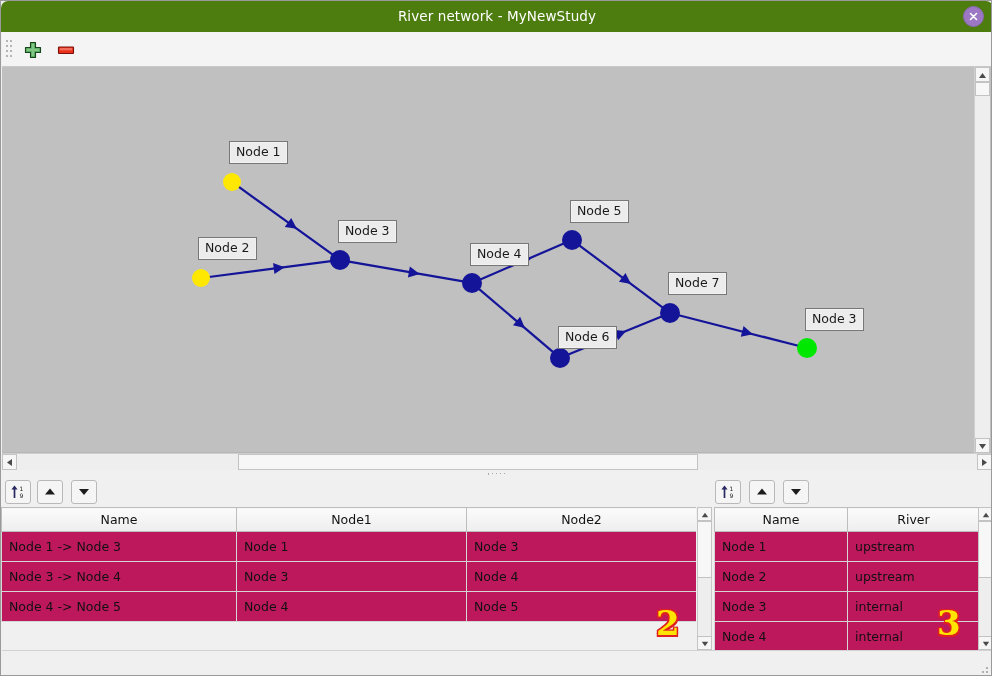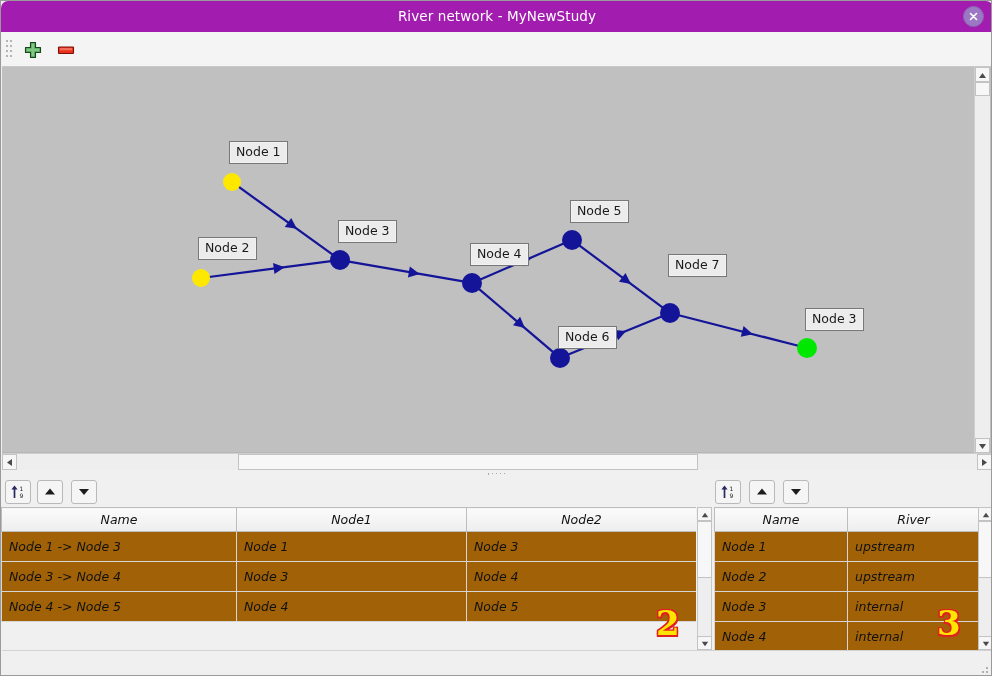--- a/index.html
+++ b/index.html
@@ -20,21 +20,21 @@
     border: 1px solid #9a9a9a;
     box-sizing: border-box;
   }
 
   
   .titlebar {
     position: absolute;
     left: 0; top: 0;
     width: 992px;
     height: 31px;
-    background: #a21caf;
+    background: #4d7c0f;
     color: #ffffff;
     border-top-left-radius: 7px;
     border-top-right-radius: 7px;
     box-sizing: border-box;
   }
   .title-text {
     position: absolute;
     left: 0; top: 0;
     width: 992px;
     line-height: 31px;
@@ -220,24 +220,23 @@
   .vgrip i {
     display: block; width: 2px; height: 2px;
     background: #b0b0b0; margin-bottom: 4px;
   }
 
   table.grid {
     position: absolute;
     top: 29px; left: 0;
     border-collapse: collapse;
     table-layout: fixed;
-    background: #a16207;
+    background: #be185d;
     font-size: 12.5px;
     color: #111111;
-    font-style: italic;
   }
   table.grid th {
     background: linear-gradient(#fbfbfb, #eeeeee);
     border: 1px solid #bdbdbd;
     border-left: none;
     font-weight: normal;
     font-size: 12.5px;
     height: 21px;
     color: #121212;
     text-align: center;
@@ -354,21 +353,21 @@
         <circle cx="668" cy="246" r="10" fill="#141499"></circle>
         <circle cx="805" cy="281" r="10" fill="#00e800"></circle>
       </svg>
     <div id="node-labels">
         <div class="node-label" style="left: 227px; top: 74px;">Node 1</div>
         <div class="node-label" style="left: 196px; top: 170px;">Node 2</div>
         <div class="node-label" style="left: 336px; top: 153px;">Node 3</div>
         <div class="node-label" style="left: 468px; top: 176px;">Node 4</div>
         <div class="node-label" style="left: 568px; top: 133px;">Node 5</div>
         <div class="node-label" style="left: 556px; top: 259px;">Node 6</div>
-        <div class="node-label" style="left: 666px; top: 187px;">Node 7</div>
+        <div class="node-label" style="left: 666px; top: 205px;">Node 7</div>
         <div class="node-label" style="left: 803px; top: 241px;">Node 3</div>
       </div>
 
   </div>
 
   <div class="sb-v">
     <div class="sb-arrow" style="left:0; top:0; width:15px; height:15px;">
       <svg class="tri" width="9" height="7" viewBox="0 0 9 7" style="margin-top:4px;">
         <path d="M4.5 1 L8 6 L1 6 Z" fill="#4a4a4a"></path>
       </svg>

